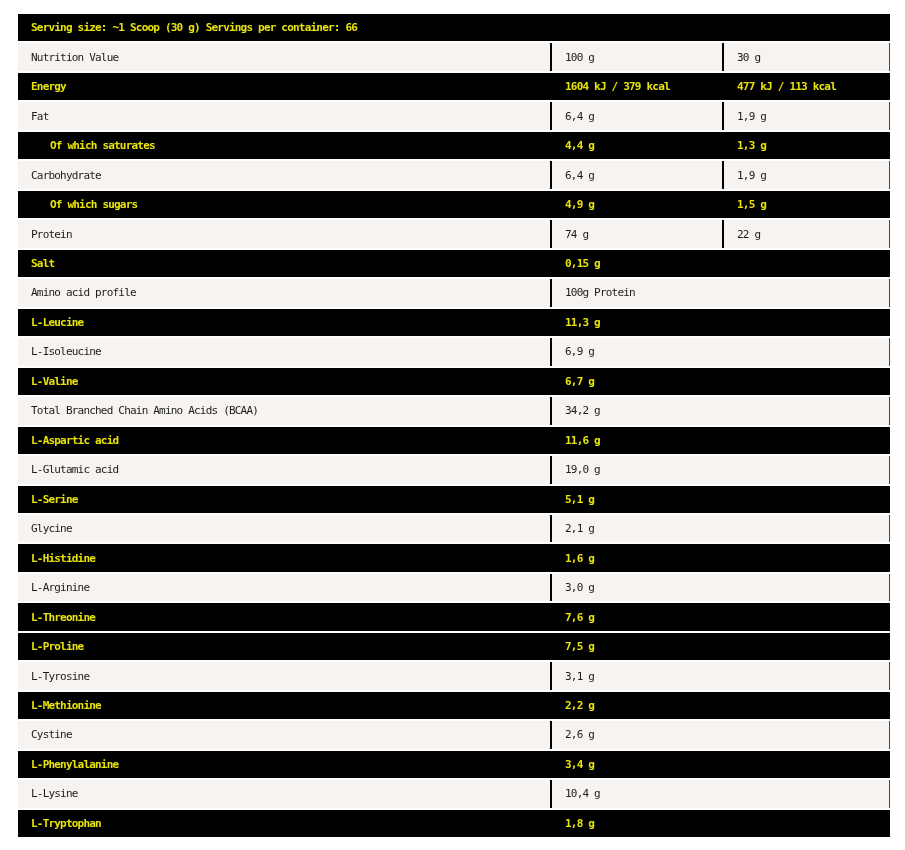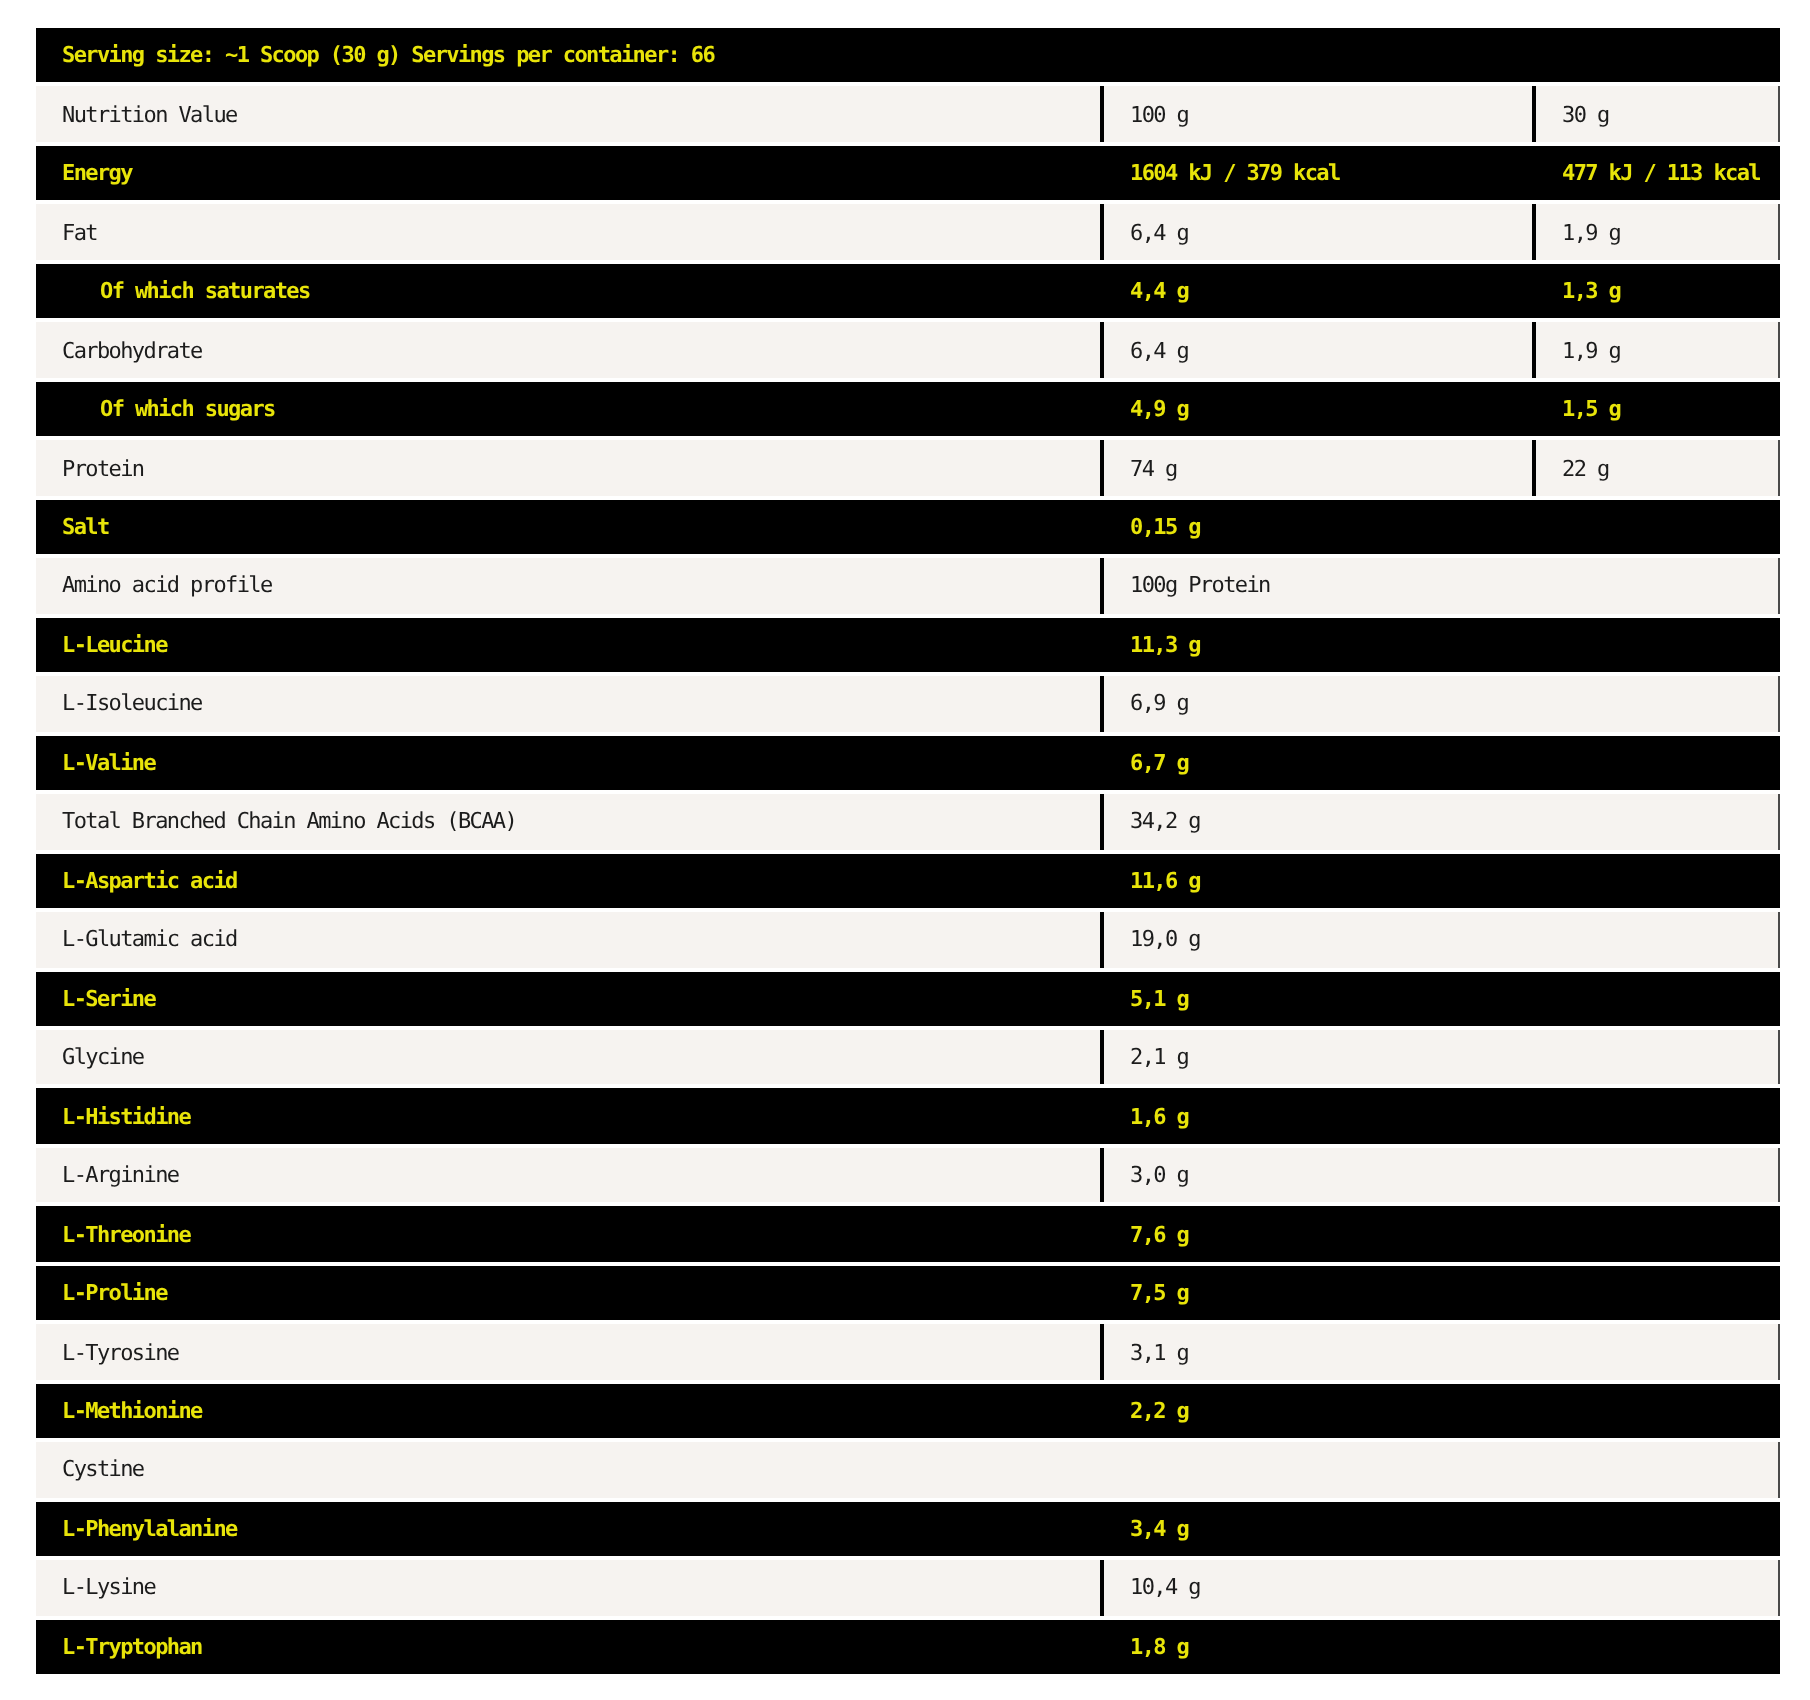--- a/index.html
+++ b/index.html
@@ -46,21 +46,21 @@
   }
   .cell{
     display:flex;
     align-items:center;
     box-sizing:border-box;
     padding-left:13px;
     white-space:nowrap;
     overflow:hidden;
   }
   .c1{width:532px;}
-  .c2{width:216px;border-left:2px solid var(--divider);}
+  .c2{width:172px;border-left:2px solid var(--divider);}
   .c2.wide{flex:1;}
   .c3{flex:1;border-left:2px solid var(--divider);}
   .cell.indent{padding-left:32px;}
   .header-cell{flex:1;}
 </style>
 </head>
 <body>
 
 <div class="nutrition-table">
   <div class="row dark">
@@ -161,20 +161,21 @@
     <div class="row light">
       <div class="cell c1">L-Tyrosine</div>
       <div class="cell c2 wide">3,1 g</div>
     </div>
     <div class="row dark">
       <div class="cell c1">L-Methionine</div>
       <div class="cell c2 wide">2,2 g</div>
     </div>
     <div class="row light">
       <div class="cell c1">Cystine</div>
+      <div class="cell c2 wide">2,6 g</div>
     </div>
     <div class="row dark">
       <div class="cell c1">L-Phenylalanine</div>
       <div class="cell c2 wide">3,4 g</div>
     </div>
     <div class="row light">
       <div class="cell c1">L-Lysine</div>
       <div class="cell c2 wide">10,4 g</div>
     </div>
     <div class="row dark">

